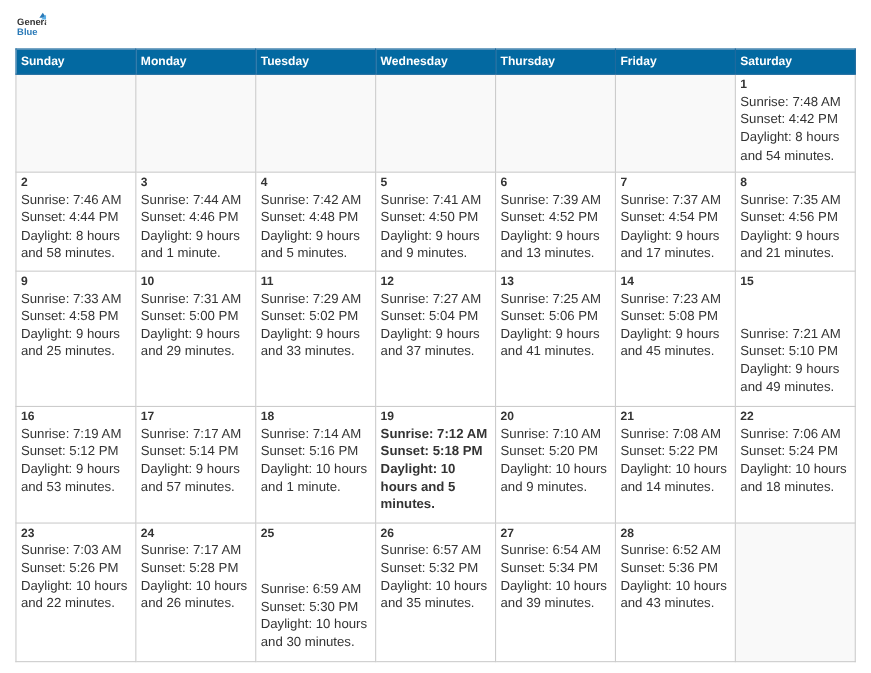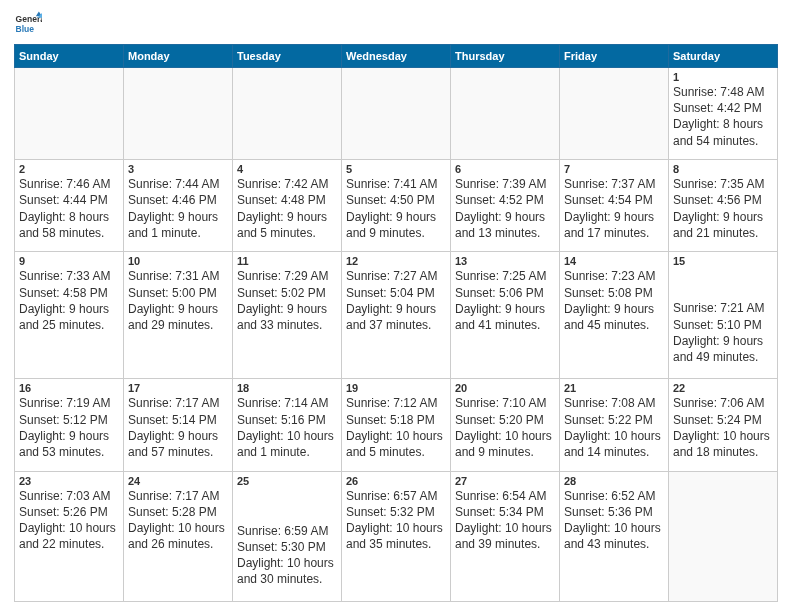--- a/index.html
+++ b/index.html
@@ -232,21 +232,21 @@
 Daylight: 9 hours and 57 minutes.</div>
           </td>
           <td>
             <span class="day-number">18</span>
             <div class="day-info" style="white-space: pre-line;">Sunrise: 7:14 AM
 Sunset: 5:16 PM
 Daylight: 10 hours and 1 minute.</div>
           </td>
           <td>
             <span class="day-number">19</span>
-            <div class="day-info" style="white-space: pre-line;">Sunrise: 7:12 AM
+            <div class="day-info" style="white-space: pre-line; font-weight: bold;">Sunrise: 7:12 AM
 Sunset: 5:18 PM
 Daylight: 10 hours and 5 minutes.</div>
           </td>
           <td>
             <span class="day-number">20</span>
             <div class="day-info" style="white-space: pre-line;">Sunrise: 7:10 AM
 Sunset: 5:20 PM
 Daylight: 10 hours and 9 minutes.</div>
           </td>
           <td>

